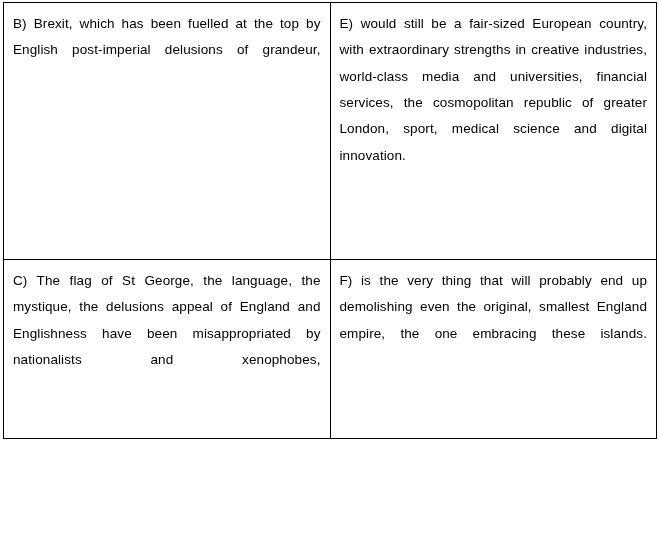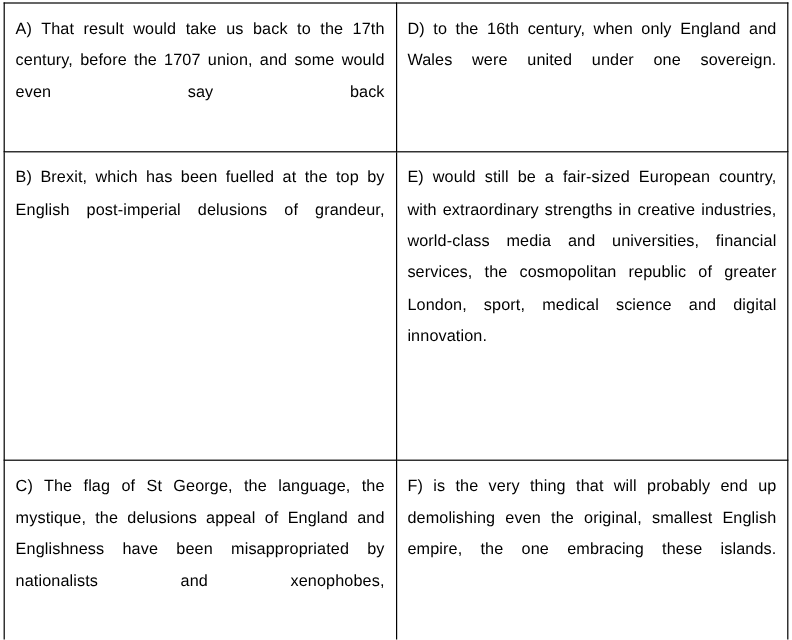--- a/index.html
+++ b/index.html
@@ -51,38 +51,30 @@
     width: 100%;
   }
 </style>
 </head>
 <body>
 
 <div class="page">
   <table class="match-table">
     <tbody>
       <tr>
-        <td class="row-a">
-          <span class="cell-text">A) That result would take us back to the 17th century, before the 1707 union, and some would even say back</span>
-        </td>
-        <td class="row-a">
-          <span class="cell-text">D) to the 16th century, when only England and Wales were united under one sovereign.</span>
-        </td>
-      </tr>
-      <tr>
         <td class="row-b">
           <span class="cell-text">B) Brexit, which has been fuelled at the top by English post-imperial delusions of grandeur,</span>
         </td>
         <td class="row-b">
           <span class="cell-text">E) would still be a fair-sized European country, with extraordinary strengths in creative industries, world-class media and universities, financial services, the cosmopolitan republic of greater London, sport, medical science and digital innovation.</span>
         </td>
       </tr>
       <tr>
         <td class="row-c">
           <span class="cell-text">C) The flag of St George, the language, the mystique, the delusions appeal of England and Englishness have been misappropriated by nationalists and xenophobes,</span>
         </td>
         <td class="row-c">
-          <span class="cell-text">F) is the very thing that will probably end up demolishing even the original, smallest English empire, the one embracing these islands.</span>
+          <span class="cell-text">F) is the very thing that will probably end up demolishing even the original, smallest England empire, the one embracing these islands.</span>
         </td>
       </tr>
     </tbody>
   </table>
 </div>
 
 </body></html>

